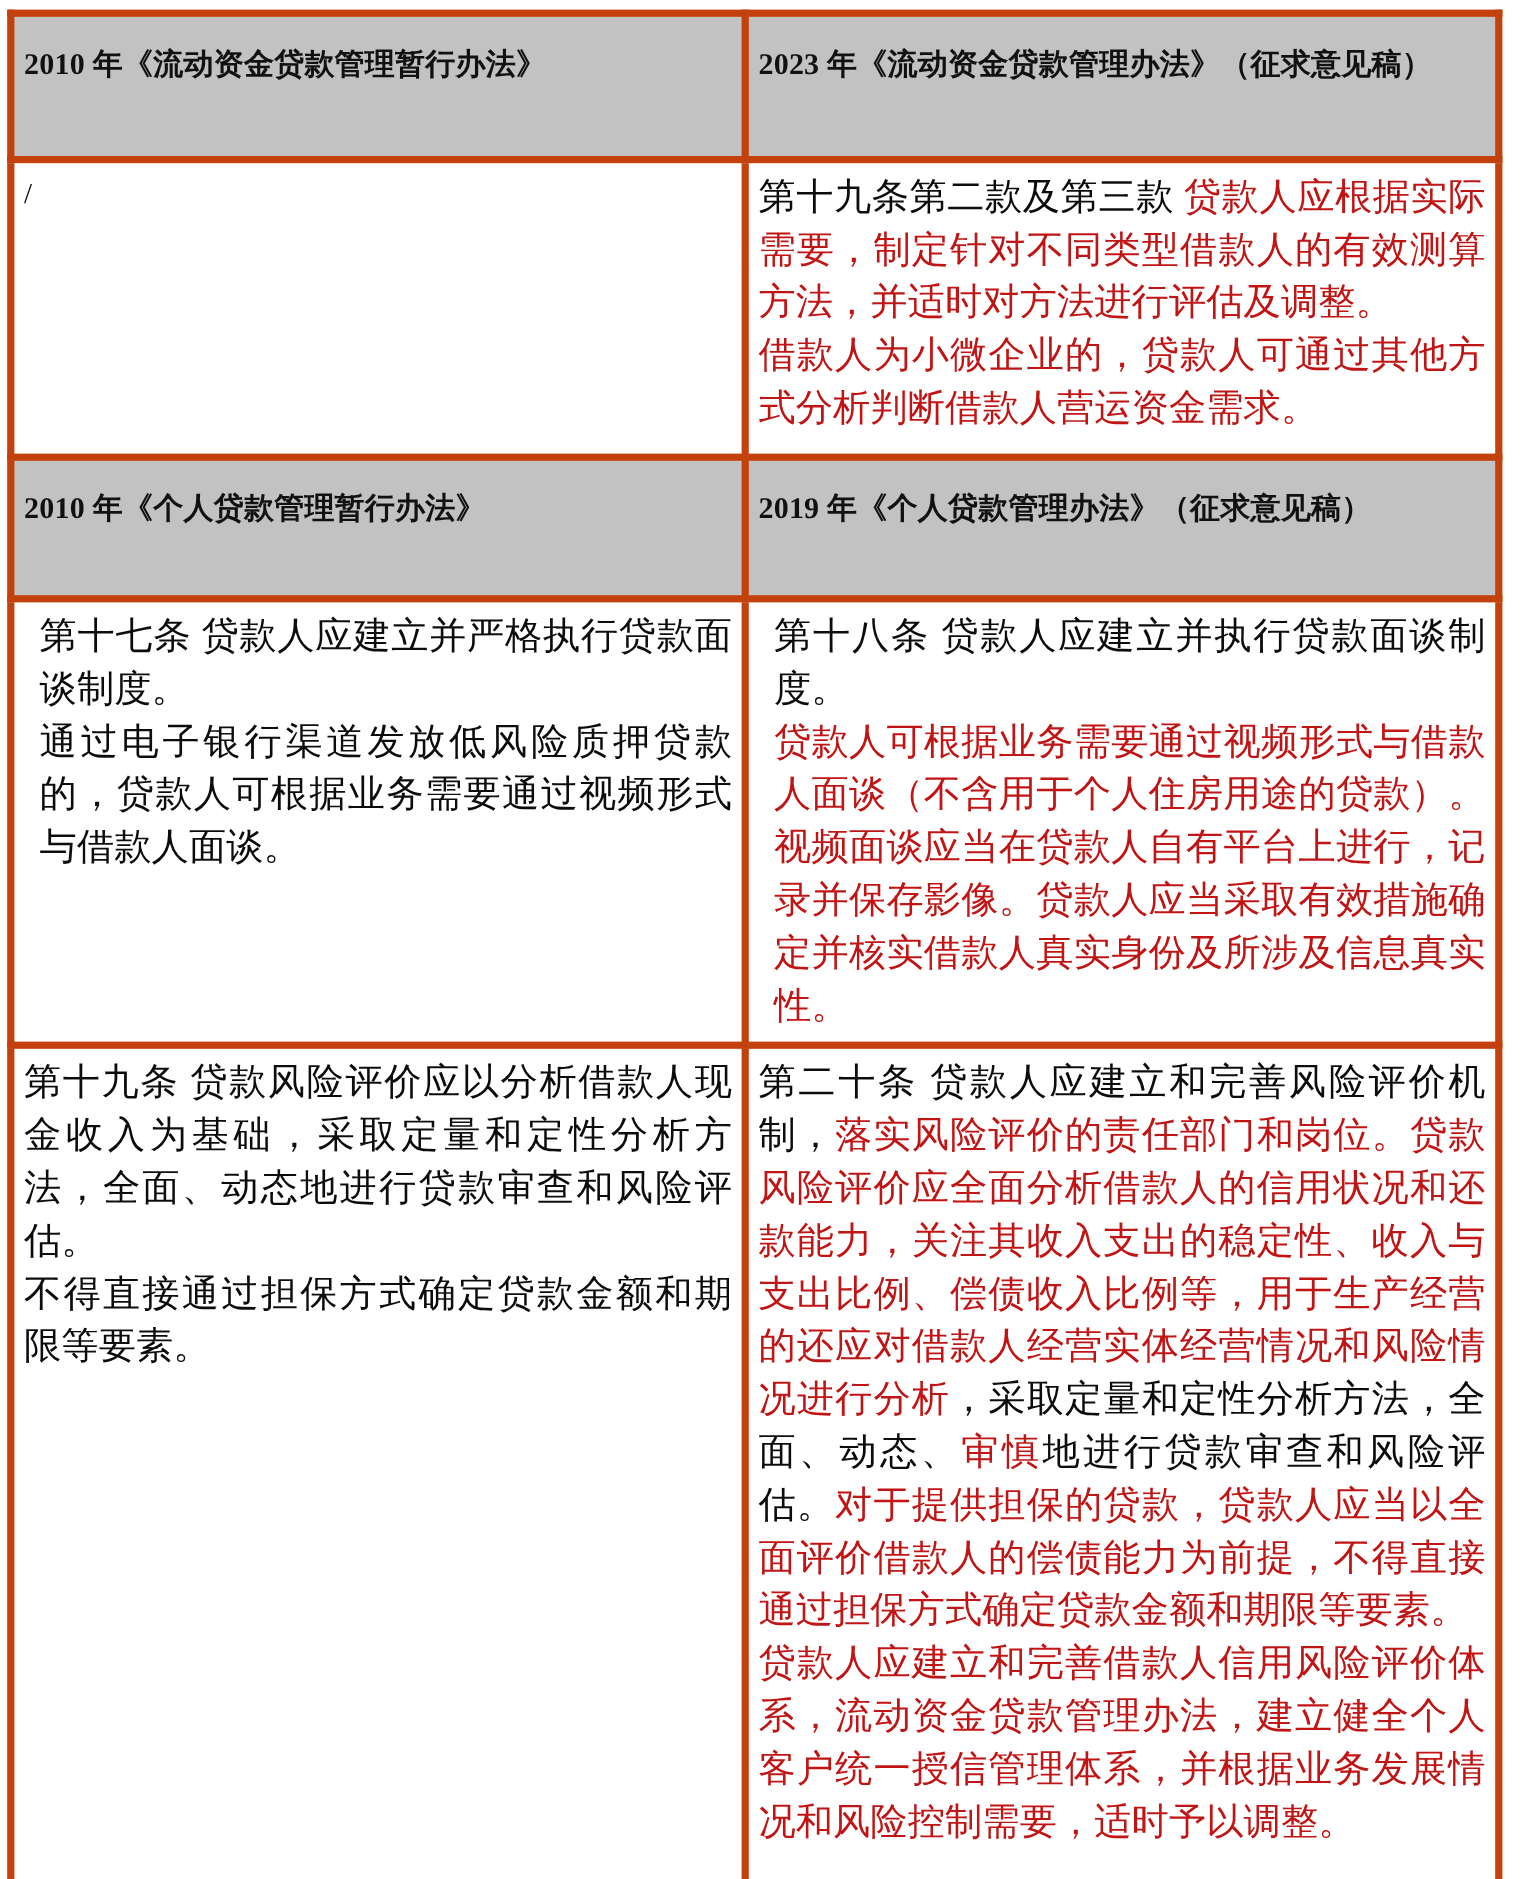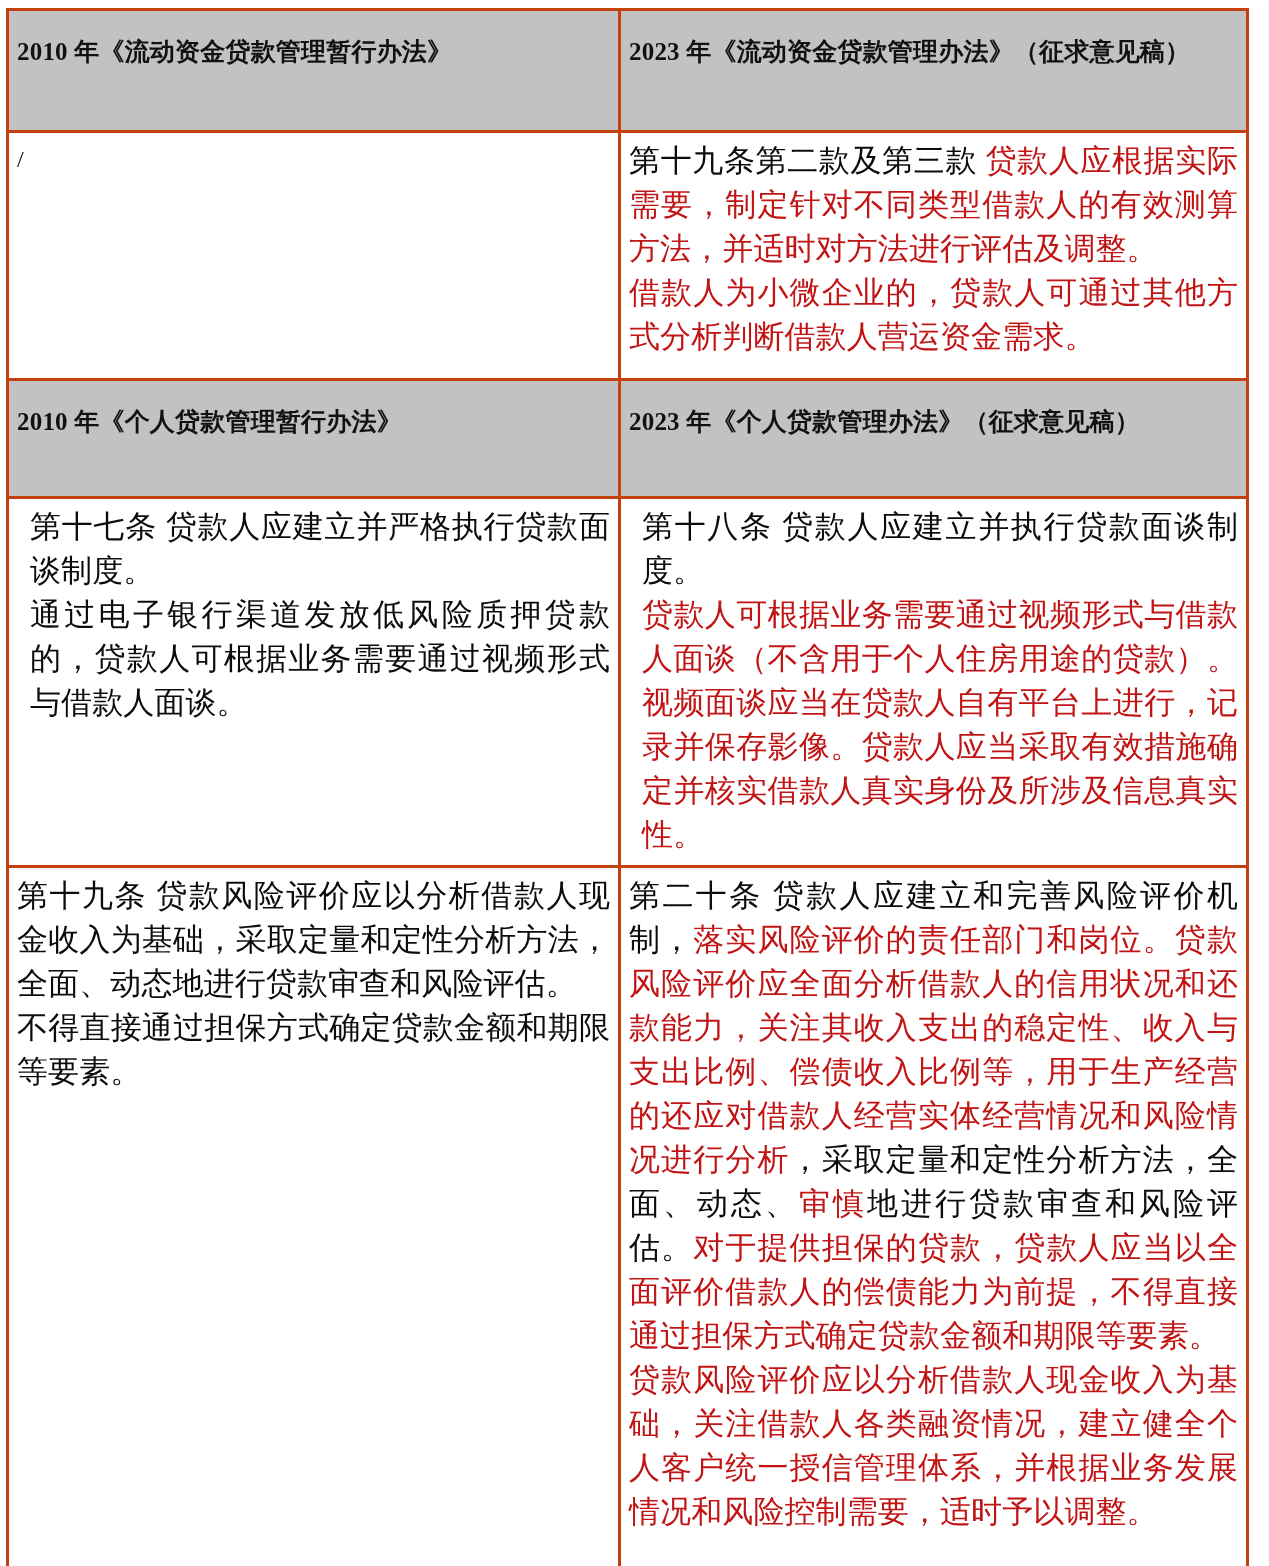--- a/index.html
+++ b/index.html
@@ -26,21 +26,21 @@
     width: 1240px;
     margin: 8px 0 0 6px;
     border-collapse: collapse;
     table-layout: fixed;
   }
 
   table.compare col.c-left  { width: 612px; }
   table.compare col.c-right { width: 628px; }
 
   table.compare td {
-    border: 3px solid #c2410c;
+    border: 6px solid #c2410c;
     vertical-align: top;
     padding: 6px 8px 8px 8px;
     box-sizing: border-box;
   }
 
   
   tr.hdr td {
     background: #c2c2c2;
     height: 122px;
   }
@@ -119,21 +119,21 @@
               <p><span class="red">借款人为小微企业的，贷款人可通过其他方式分析判断借款人营运资金需求。</span></p>
             </div>
         </td>
       </tr>
 
       <tr class="hdr hdr2">
         <td>
           <div class="hdr-text">2010 年《个人贷款管理暂行办法》</div>
         </td>
         <td>
-          <div class="hdr-text">2023 年《个人贷款管理办法》（征求意见稿）</div>
+          <div class="hdr-text">2019 年《个人贷款管理办法》（征求意见稿）</div>
         </td>
       </tr>
 
       <tr class="r-art17">
         <td>
           <div class="body-text">
               <p><span class="blk">第十七条 贷款人应建立并严格执行贷款面谈制度。</span></p>
               <p><span class="blk">通过电子银行渠道发放低风险质押贷款的，贷款人可根据业务需要通过视频形式与借款人面谈。</span></p>
             </div>
         </td>
@@ -148,21 +148,21 @@
       <tr class="r-art19">
         <td>
           <div class="body-text">
               <p><span class="blk">第十九条 贷款风险评价应以分析借款人现金收入为基础，采取定量和定性分析方法，全面、动态地进行贷款审查和风险评估。</span></p>
               <p><span class="blk">不得直接通过担保方式确定贷款金额和期限等要素。</span></p>
             </div>
         </td>
         <td>
           <div class="body-text">
               <p><span class="blk">第二十条 贷款人应建立和完善风险评价机制，</span><span class="red">落实风险评价的责任部门和岗位。贷款风险评价应全面分析借款人的信用状况和还款能力，关注其收入支出的稳定性、收入与支出比例、偿债收入比例等，用于生产经营的还应对借款人经营实体经营情况和风险情况进行分析</span><span class="blk">，采取定量和定性分析方法，全面、动态、</span><span class="red">审慎</span><span class="blk">地进行贷款审查和风险评估。</span><span class="red">对于提供担保的贷款，贷款人应当以全面评价借款人的偿债能力为前提，不得直接通过担保方式确定贷款金额和期限等要素。</span></p>
-              <p><span class="red">贷款风险评价应以分析借款人现金收入为基础，关注借款人各类融资情况，建立健全个人客户统一授信管理体系，并根据业务发展情况和风险控制需要，适时予以调整。</span></p>
+              <p><span class="red">贷款人应建立和完善借款人信用风险评价体系，流动资金贷款管理办法，建立健全个人客户统一授信管理体系，并根据业务发展情况和风险控制需要，适时予以调整。</span></p>
             </div>
         </td>
       </tr>
 
     </tbody>
   </table>
 
 </div>
 
 </body></html>

